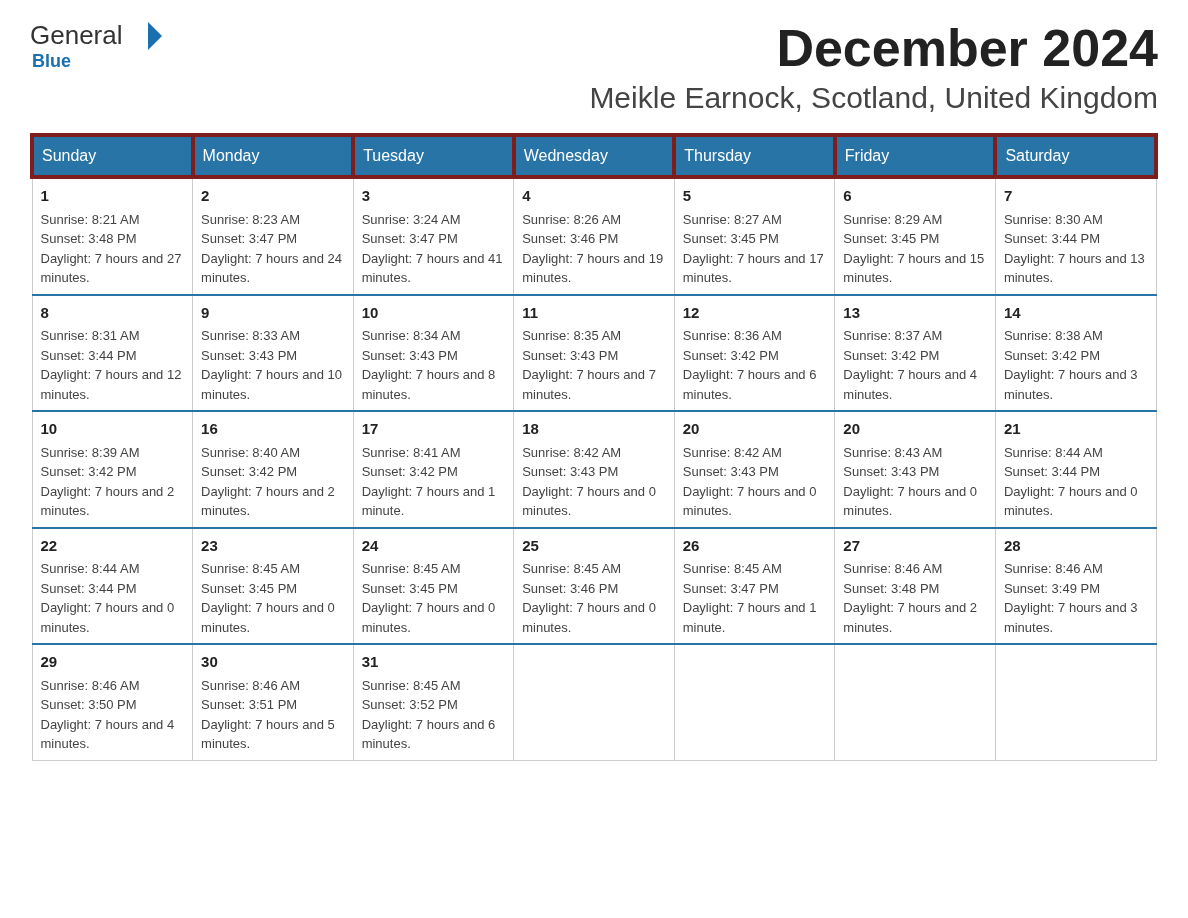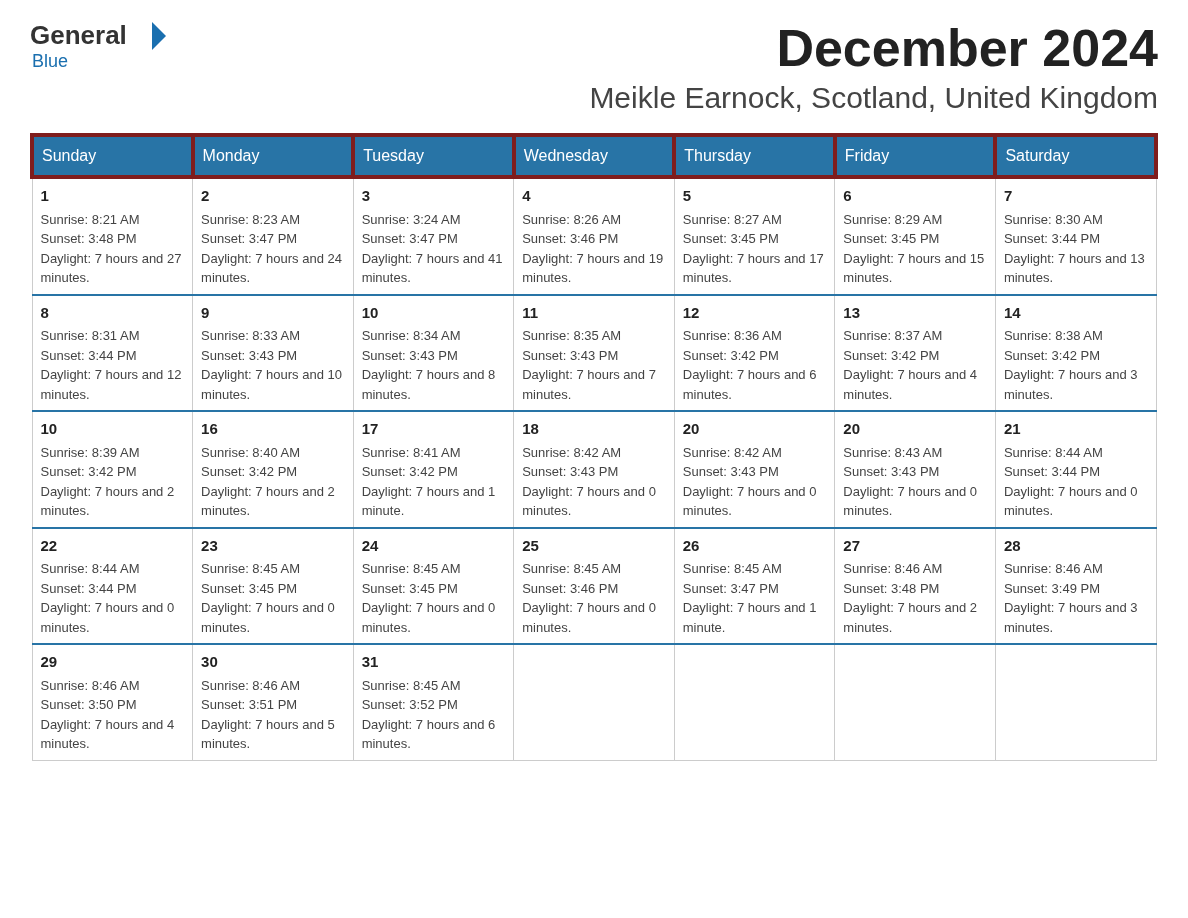--- a/index.html
+++ b/index.html
@@ -19,37 +19,37 @@
     }
     .logo-area {
       display: flex;
       flex-direction: column;
       align-items: flex-start;
     }
     .logo-text {
       display: flex;
       align-items: center;
       font-size: 26px;
-      font-weight: bold;
+      font-weight: normal;
       color: #333;
       gap: 23px;
     }
     .logo-triangle {
       width: 0;
       height: 0;
       border-left: 14px solid #1a6faf;
       border-top: 14px solid transparent;
       border-bottom: 14px solid transparent;
       margin-left: 2px;
       margin-right: 2px;
     }
     .logo-subtitle {
       color: #1a6faf;
       font-size: 18px;
-      font-weight: normal;
+      font-weight: bold;
       margin-left: 2px;
     }
     .title-area {
       text-align: right;
     }
     .main-title {
       font-size: 52px;
       font-weight: bold;
       color: #222;
       line-height: 1.1;

